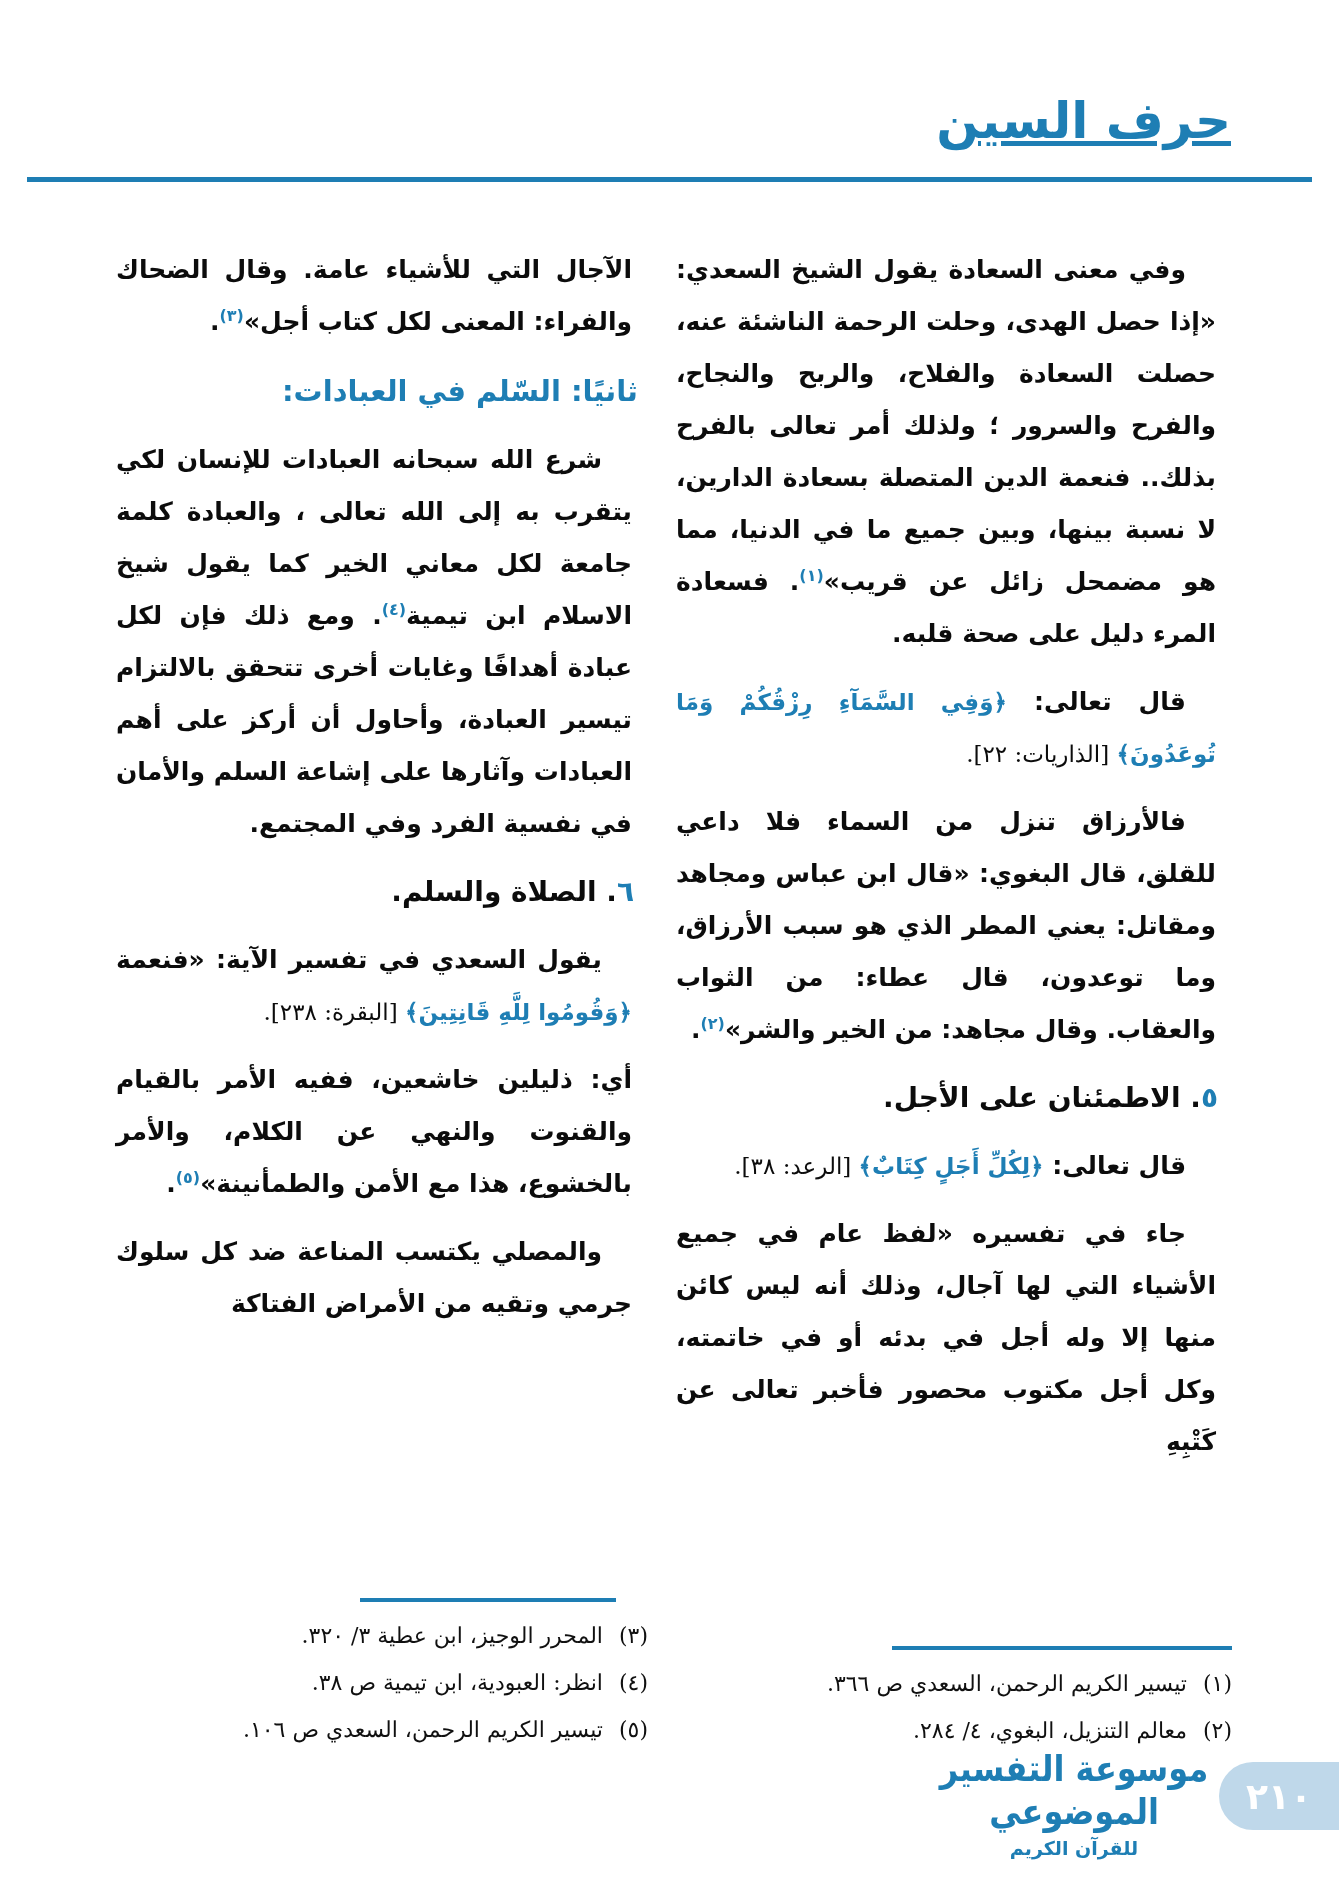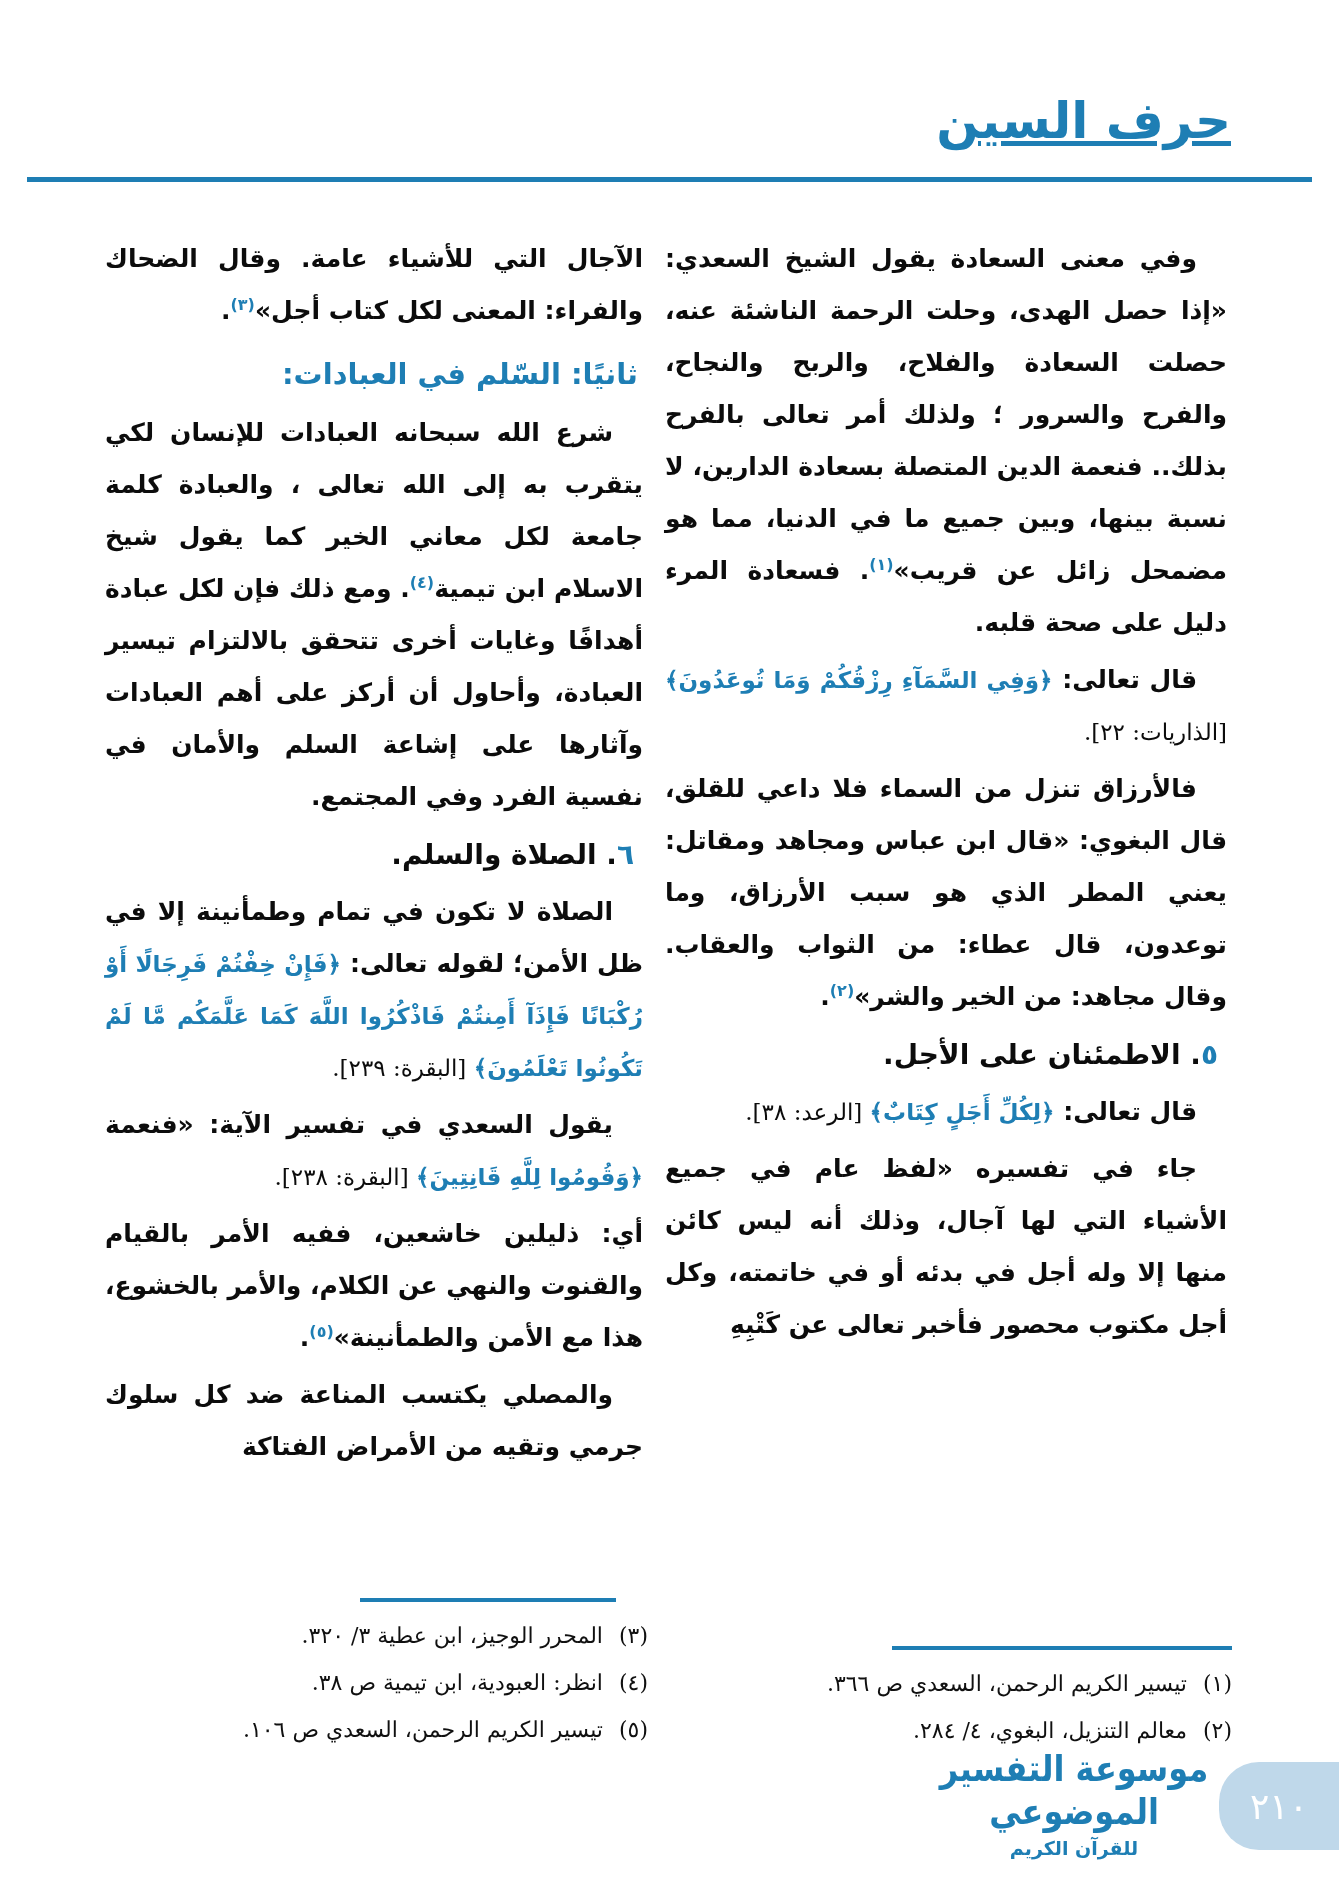--- a/index.html
+++ b/index.html
@@ -29,21 +29,21 @@
   }
   
   .col{
     position:absolute;top:228px;
     text-align:justify;
     overflow:hidden;
   }
   .col-right{right:107px;width:572px;height:1416px;}
   .col-left{left:100px;width:548px;height:1372px;}
   p.body{
-    margin:5px;
+    margin:16px;
     font-size:25px;font-weight:bold;color:var(--ink);
     line-height:52px;
   }
   .indent{text-indent:30px;}
   .fn{
     color:var(--accent);
     font-size:16px;font-weight:bold;
     vertical-align:super;letter-spacing:1px;
     line-height:0;
   }
@@ -79,25 +79,25 @@
   .logo{
     position:absolute;top:1752px;right:110px;width:310px;
     text-align:center;color:var(--accent);
   }
   .logo-line1{
     font-size:32px;font-weight:bold;letter-spacing:-1px;
     transform:scaleY(1.12);
   }
   .logo-line2{font-size:19px;font-weight:bold;margin-top:9px;}
   .page-pill{
-    position:absolute;top:1762px;right:0;width:120px;height:88px;
+    position:absolute;top:1762px;right:0;width:120px;height:68px;
     background:var(--pill);
     border-radius:40px 0 0 40px;
     display:flex;align-items:center;justify-content:center;
-    color:#ffffff;font-size:36px;font-weight:normal;
+    color:#ffffff;font-size:36px;font-weight:bold;
   }
 </style>
 </head>
 <body>
 
 <div class="page">
 
   <div class="header-title">حرف السين</div>
   <div class="header-rule"></div>
 
@@ -118,21 +118,20 @@
 
   <section class="col col-left">
     <p class="body"><span>الآجال التي للأشياء عامة. وقال الضحاك والفراء: المعنى لكل كتاب أجل»</span><span class="fn">(٣)</span><span>.</span></p>
 
     <h2 class="blue-heading">ثانيًا: السّلم في العبادات:</h2>
 
     <p class="body indent"><span>شرع الله سبحانه العبادات للإنسان لكي يتقرب به إلى الله تعالى ، والعبادة كلمة جامعة لكل معاني الخير كما يقول شيخ الاسلام ابن تيمية</span><span class="fn">(٤)</span><span>. ومع ذلك فإن لكل عبادة أهدافًا وغايات أخرى تتحقق بالالتزام تيسير العبادة، وأحاول أن أركز على أهم العبادات وآثارها على إشاعة السلم والأمان في نفسية الفرد وفي المجتمع.</span></p>
 
     <h3 class="num-heading"><span class="num">٦</span><span>. الصلاة والسلم.</span></h3>
 
-    <p class="body indent"><span>الصلاة لا تكون في تمام وطمأنينة إلا في ظل الأمن؛ لقوله تعالى: </span><span class="quran">﴿فَإِنْ خِفْتُمْ فَرِجَالًا أَوْ رُكْبَانًا فَإِذَآ أَمِنتُمْ فَاذْكُرُوا اللَّهَ كَمَا عَلَّمَكُم مَّا لَمْ تَكُونُوا تَعْلَمُونَ﴾</span><span class="ref"> [البقرة: ٢٣٩].</span></p>
 
     <p class="body indent"><span>يقول السعدي في تفسير الآية: «فنعمة </span><span class="quran">﴿وَقُومُوا لِلَّهِ قَانِتِينَ﴾</span><span class="ref"> [البقرة: ٢٣٨].</span></p>
 
     <p class="body"><span>أي: ذليلين خاشعين، ففيه الأمر بالقيام والقنوت والنهي عن الكلام، والأمر بالخشوع، هذا مع الأمن والطمأنينة»</span><span class="fn">(٥)</span><span>.</span></p>
 
     <p class="body indent">والمصلي يكتسب المناعة ضد كل سلوك جرمي وتقيه من الأمراض الفتاكة</p>
   </section>
 
   <div class="footnotes footnotes-right">
     <div class="fn-rule"></div>

